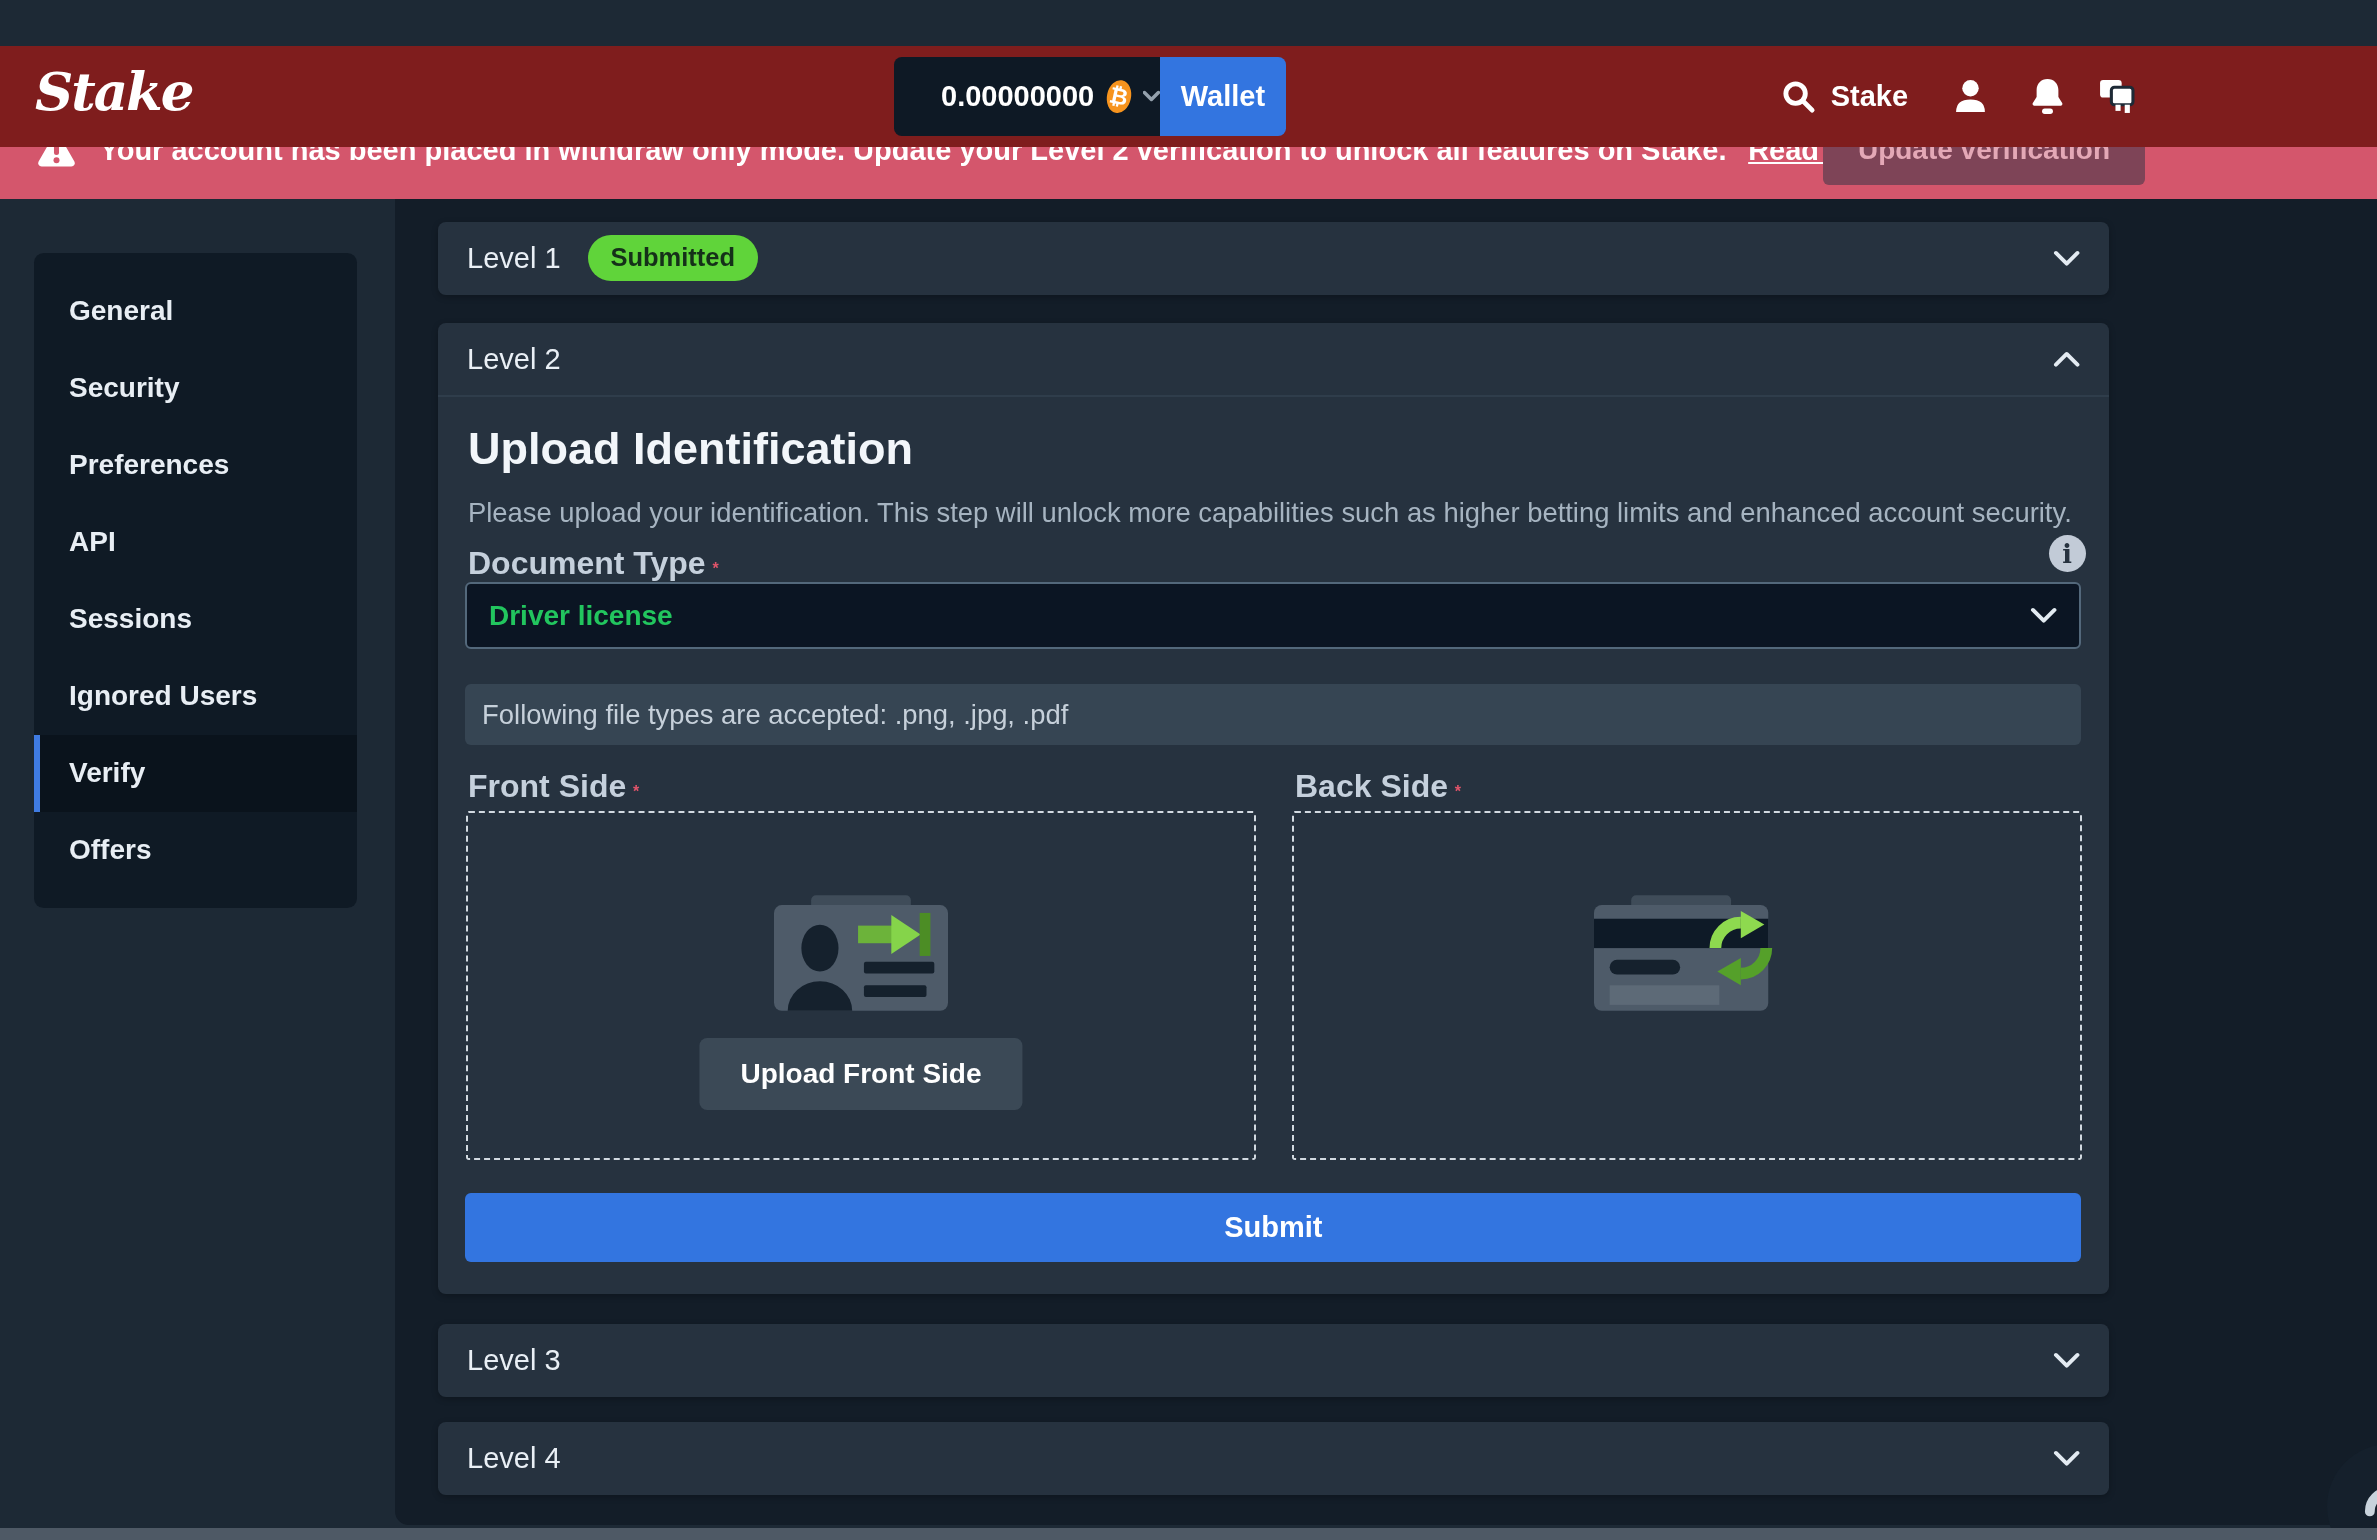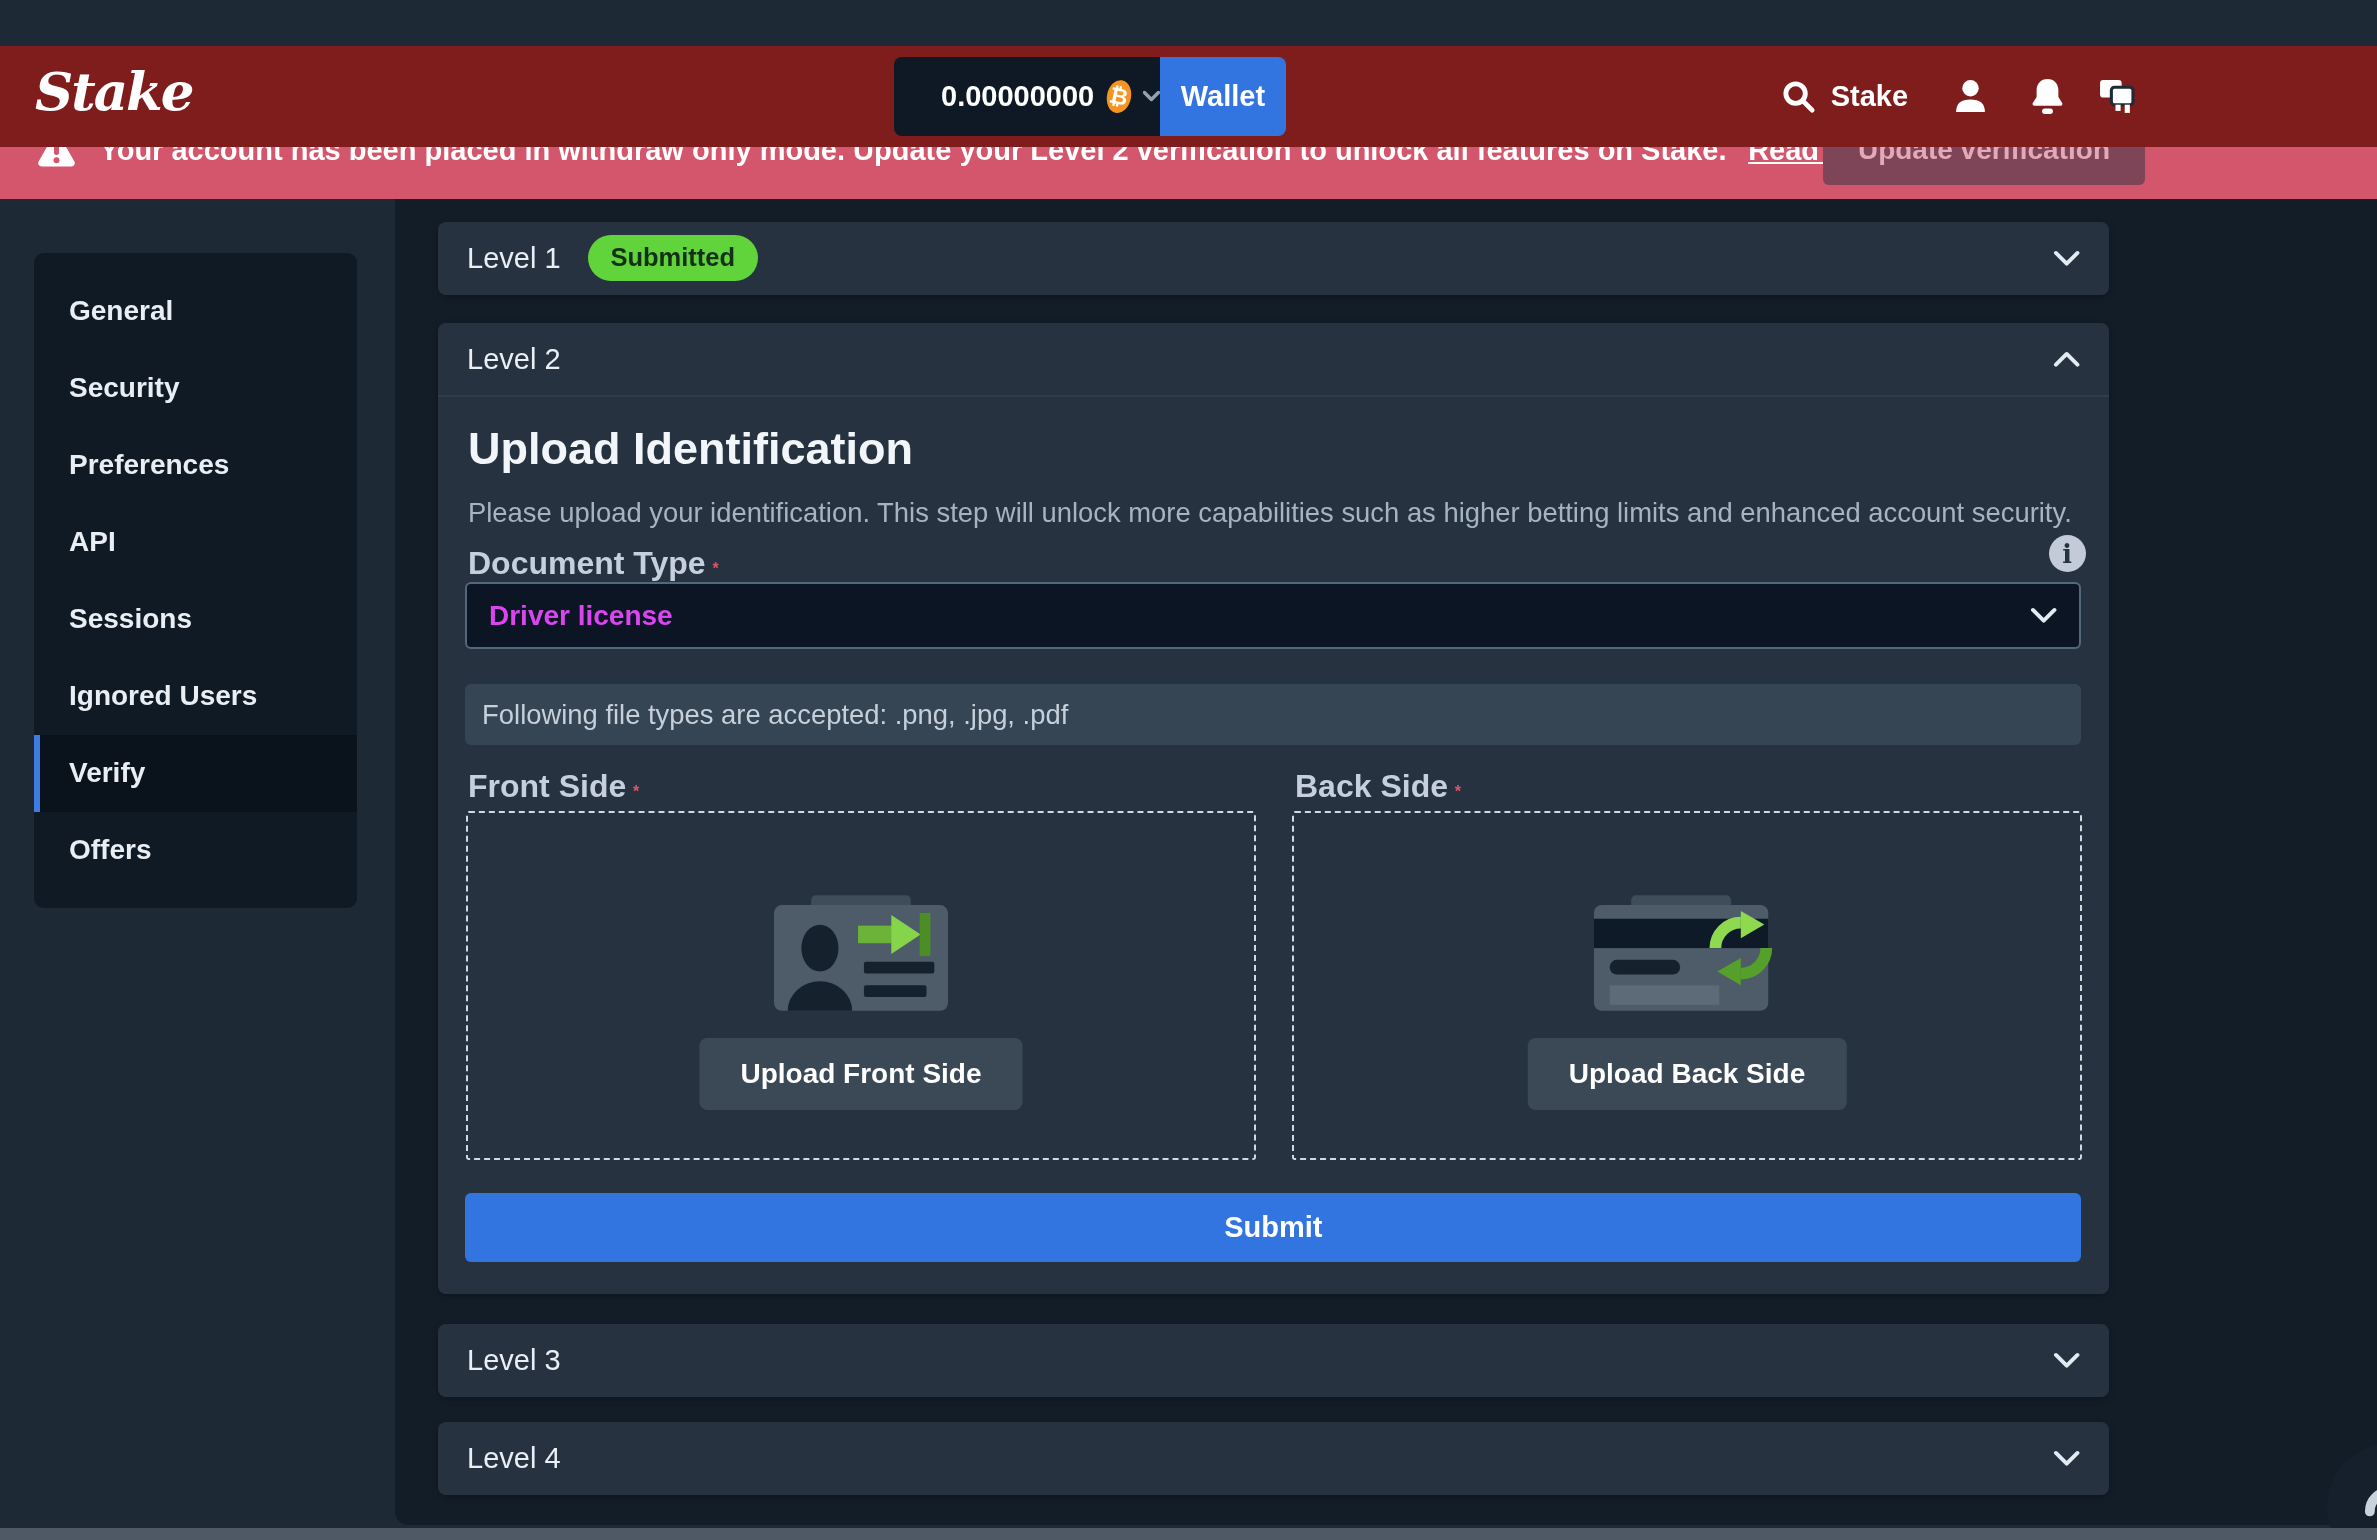--- a/index.html
+++ b/index.html
@@ -42,21 +42,21 @@
   #level4 { top:1223px; height:73px; }
   #level2 .acc-header { height:74px; border-bottom:2px solid #2f3d4b; }
   
   .l2-title { position:absolute; left:30px; top:100px; font-size:45px; font-weight:700; color:#f2f6fa; }
   .l2-desc { position:absolute; left:30px; top:174px; font-size:27.4px; font-weight:400; color:#a6b4c1; }
   .field-label { font-size:32px; font-weight:700; color:#c5d0dc; }
   .req { color:#e0546a; font-weight:700; margin-left:6.9px; }
   .doc-label { position:absolute; left:30px; top:222px; }
   .info-ic { position:absolute; right:23.5px; top:212px; width:37px; height:37px; border-radius:50%; background:#c2cbd7; color:#26323f; font-size:25.5px; font-weight:700; font-family:"DejaVu Serif",serif; display:flex; align-items:center; justify-content:center; cursor:pointer; }
   .doc-select { position:absolute; left:27.4px; top:259px; width:1616px; height:67px; background:#0b1523; border:2px solid #53687b; border-radius:5.9px; display:flex; align-items:center; padding:0 21.6px; cursor:pointer; }
-  .doc-select span { font-size:28px; font-weight:600; color:#d946ef; }
+  .doc-select span { font-size:28px; font-weight:600; color:#22c55e; }
   .doc-select .chev { margin-left:auto; }
   .note-box { position:absolute; left:27.4px; top:361px; width:1616px; height:61px; background:#364553; border-radius:5.9px; display:flex; align-items:center; padding-left:16.7px; }
   .note-box span { font-size:27.4px; color:#c6d0da; }
   .front-label { position:absolute; left:30px; top:445px; }
   .back-label  { position:absolute; left:857px; top:445px; }
   .drop-zone { position:absolute; top:488px; width:790px; height:349px; border:2.9px dashed #d2dae1; border-radius:2.9px; cursor:pointer; }
   .drop-front { left:28px; } .drop-back { left:854px; }
   .drop-zone svg.card { position:absolute; top:82px; left:50%; transform:translateX(-50%); }
   .upload-btn { position:absolute; top:225px; left:50%; transform:translateX(-50%); height:72px; padding:0 41px; background:#3b4956; border:none; border-radius:7.8px; color:#ffffff; font-size:28px; font-weight:700; font-family:inherit; white-space:nowrap; cursor:pointer; }
   .submit-btn { position:absolute; left:27.4px; top:870px; width:1616px; height:69px; background:#3375e0; border:none; border-radius:5.9px; color:#fff; font-size:29px; font-weight:700; font-family:inherit; cursor:pointer; }
@@ -205,21 +205,20 @@
         <rect x="38" y="0" width="102" height="16" rx="5" fill="#3f4c59"></rect>
         <rect x="0" y="10" width="178" height="108" rx="8" fill="#4e5b69"></rect>
         <rect x="0" y="24" width="178" height="30" fill="#0e1a27"></rect>
         <rect x="16" y="66" width="72" height="15" rx="7.5" fill="#15212d"></rect>
         <rect x="16" y="92" width="112" height="20" fill="#5d6a77"></rect>
         <path d="M124,54 A26,26 0 0 1 150,28" fill="none" stroke="#8ed94f" stroke-width="12"></path>
         <polygon points="150,16 174,30 150,44" fill="#8ed94f"></polygon>
         <path d="M176,54 A26,26 0 0 1 150,80" fill="none" stroke="#55a02a" stroke-width="12"></path>
         <polygon points="150,64 126,78 150,92" fill="#55a02a"></polygon>
       </svg>
-      <button class="upload-btn">Upload Back Side</button>
     </div>
 
     <button class="submit-btn">Submit</button>
   </section>
 
   <section class="acc" id="level3">
     <div class="acc-header">
       <span class="acc-label">Level 3</span>
       <span class="chev">
           <svg width="27.4" height="16.7" viewBox="0 0 28 17">

